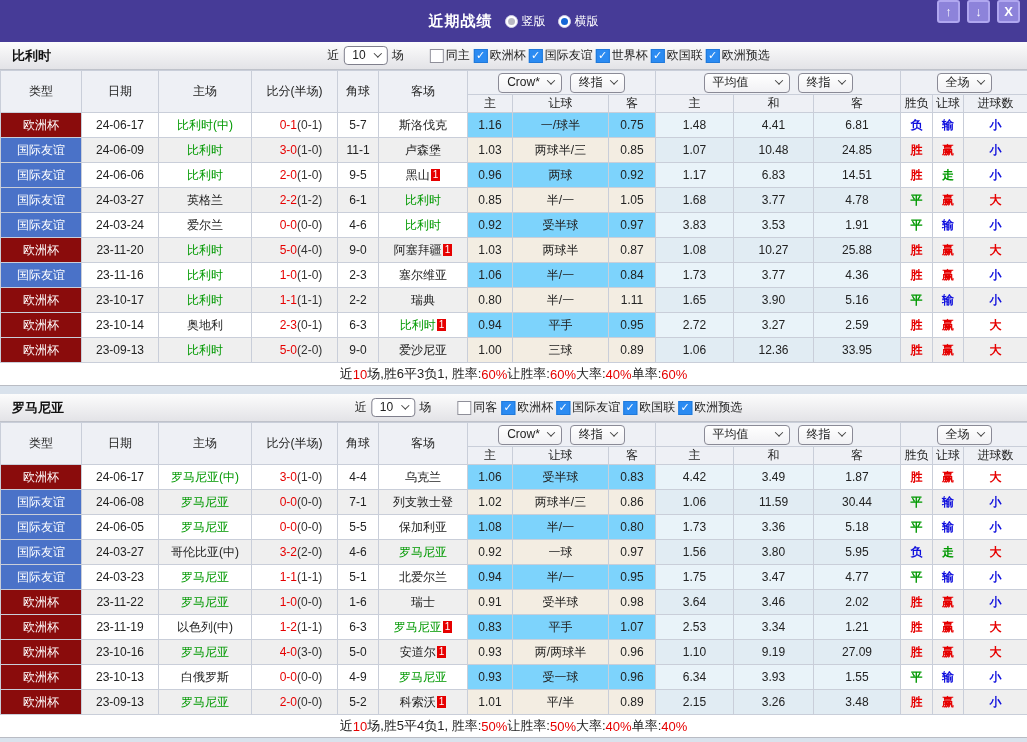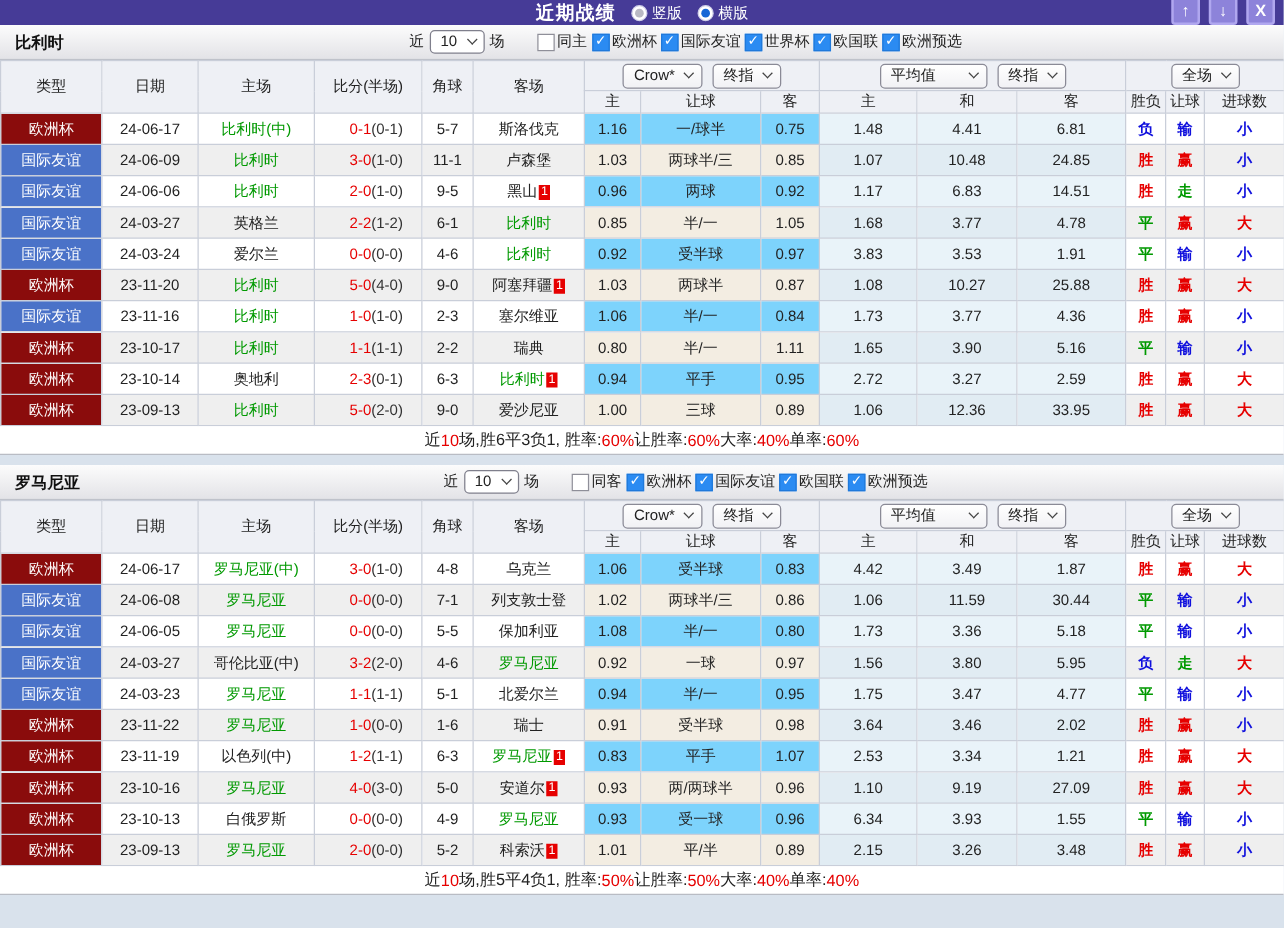--- a/index.html
+++ b/index.html
@@ -7,22 +7,22 @@
   body {
     font-family: "Liberation Sans", "DejaVu Sans", sans-serif;
     background: #d9e2ec;
     width: 1027px; height: 742px; overflow: hidden;
     -webkit-font-smoothing: antialiased;
   }
   .app { width: 1027px; height: 742px; background: #d9e2ec; }
 
   
   .titlebar {
-    height: 20px; background: #463b97; position: relative;
-    display: flex; align-items: flex-end;
+    height: 42px; background: #463b97; position: relative;
+    display: flex; align-items: flex-start;
   }
   .title-center {
     position: absolute; left: 0; right: 0; top: 0; bottom: 0;
     display: flex; align-items: center; justify-content: center; gap: 12px;
     color: #fff; pointer-events: none;
   }
   .page-title { font-size: 15px; font-weight: bold; letter-spacing: 1px; }
   .radio-item { display: inline-flex; align-items: center; gap: 4px; font-size: 12px; pointer-events: auto; cursor: default; }
   .radio-circle {
     width: 13px; height: 13px; border-radius: 50%; background: #fff;
@@ -531,21 +531,21 @@
           <th>让球</th>
           <th>进球数</th>
         </tr>
       </thead>
       <tbody>
           <tr>
             <td class="type" style="background: rgb(138, 12, 12);">欧洲杯</td>
             <td>24-06-17</td>
             <td><span class="t-green">罗马尼亚(中)</span></td>
             <td><span class="score-main">3-0</span><span class="score-half">(1-0)</span></td>
-            <td>4-8</td>
+            <td>4-4</td>
             <td><span>乌克兰</span></td>
             <td class="beige">1.06</td>
             <td class="beige">受半球</td>
             <td class="beige">0.83</td>
             <td class="lblue">4.42</td>
             <td class="lblue">3.49</td>
             <td class="lblue">1.87</td>
             <td class="res" style="color: rgb(230, 0, 0);">胜</td>
             <td class="res" style="color: rgb(230, 0, 0);">赢</td>
             <td class="res" style="color: rgb(230, 0, 0);">大</td>

